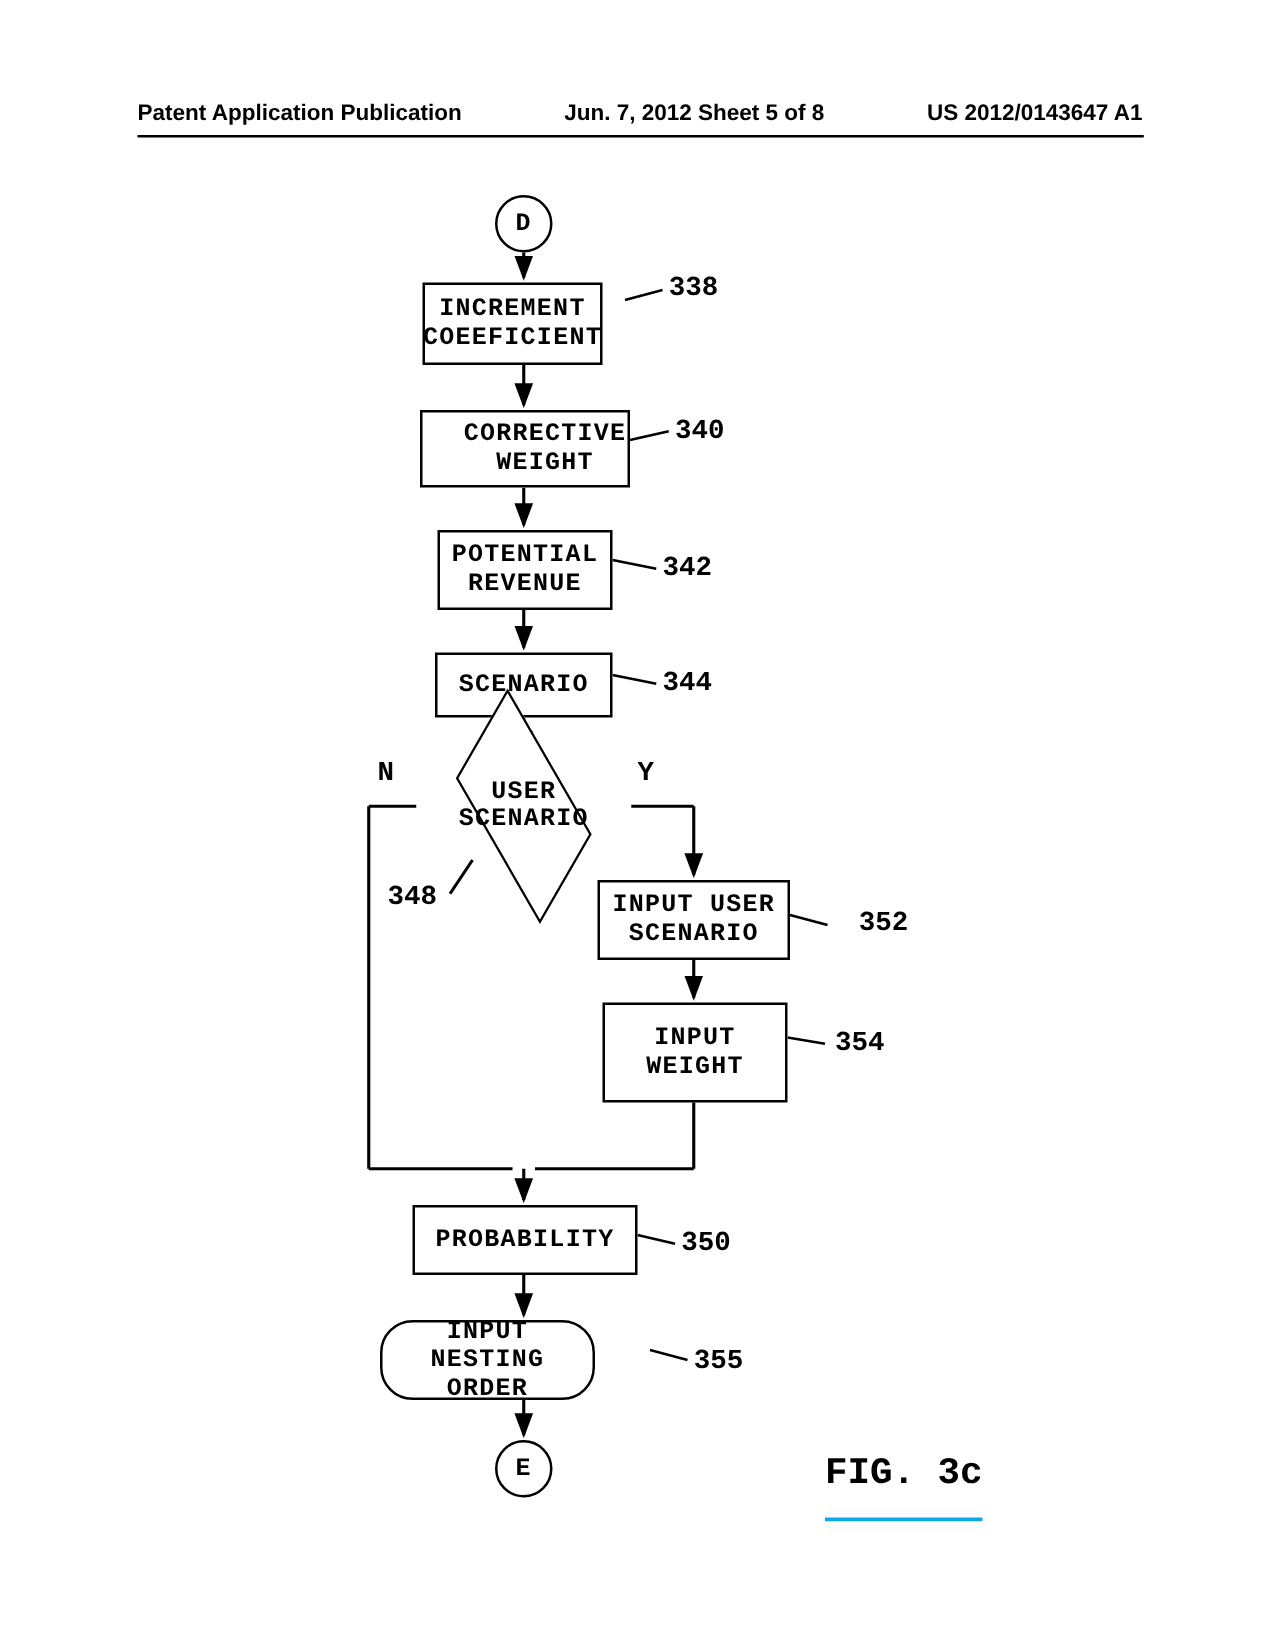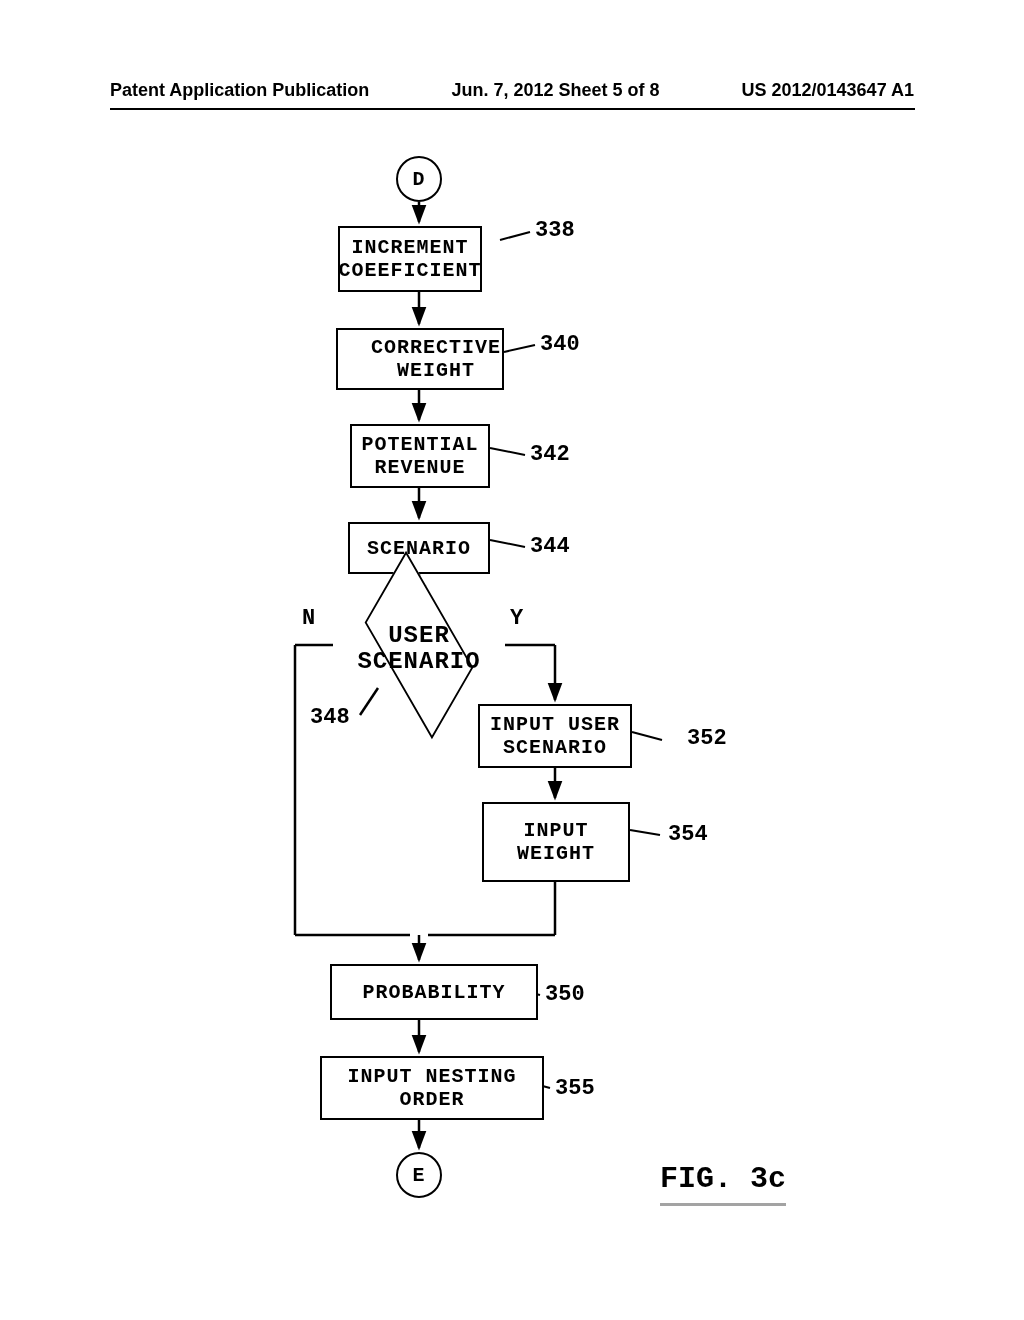--- a/index.html
+++ b/index.html
@@ -71,21 +71,21 @@
       top: 50%;
       margin-left: -65px;
       margin-top: -40px;
     }
     .diamond-label {
       position: absolute;
       width: 160px;
       text-align: center;
       font-family: 'Courier New', monospace;
       font-weight: bold;
-      font-size: 24px;
+      font-size: 20px;
       letter-spacing: 1px;
       left: 50%;
       margin-left: -80px;
       top: 50%;
       margin-top: -22px;
       line-height: 1.1;
       z-index: 2;
     }
     .ref-label {
       position: absolute;
@@ -97,22 +97,22 @@
       position: absolute;
       font-family: 'Courier New', monospace;
       font-size: 22px;
       font-weight: bold;
     }
     .fig-label {
       position: absolute;
       font-family: 'Courier New', monospace;
       font-size: 30px;
       font-weight: bold;
-      border-bottom: 3px solid #a3a3a3;
-      padding-bottom: 7px;
+      border-bottom: 3px solid #0ea5e9;
+      padding-bottom: 18px;
     }
     svg.connectors {
       position: absolute;
       top: 0; left: 0;
       width: 1024px;
       height: 1180px;
       pointer-events: none;
     }
   </style>
 </head>
@@ -215,26 +215,26 @@
 SCENARIO</span>
   </div>
   <span class="ref-label" style="left:687px; top:586px;">352</span>
 
   <div class="node box" style="left:482px; top:662px; width:148px; height:80px; white-space:pre-line;">
     <span>INPUT
 WEIGHT</span>
   </div>
   <span class="ref-label" style="left:668px; top:682px;">354</span>
 
-  <div class="node box" style="left:330px; top:824px; width:208px; height:56px;">
+  <div class="node box" style="left:330px; top:824px; width:180px; height:56px;">
     <span>PROBABILITY</span>
   </div>
   <span class="ref-label" style="left:545px; top:842px;text-align:right;">350</span>
 
-  <div class="node box" style="left:320px; top:916px; width:224px; height:64px; white-space:pre-line;">
+  <div class="node box" style="left:304px; top:916px; width:172px; height:64px; white-space:pre-line;border-radius:26px;">
     <span>INPUT NESTING
 ORDER</span>
   </div>
   <span class="ref-label" style="left:555px; top:936px;">355</span>
 
   <div class="node circle" style="left:396px; top:1012px;">
     <span>E</span>
   </div>
 
   <span class="fig-label" style="left:660px; top:1022px;">FIG. 3c</span>

